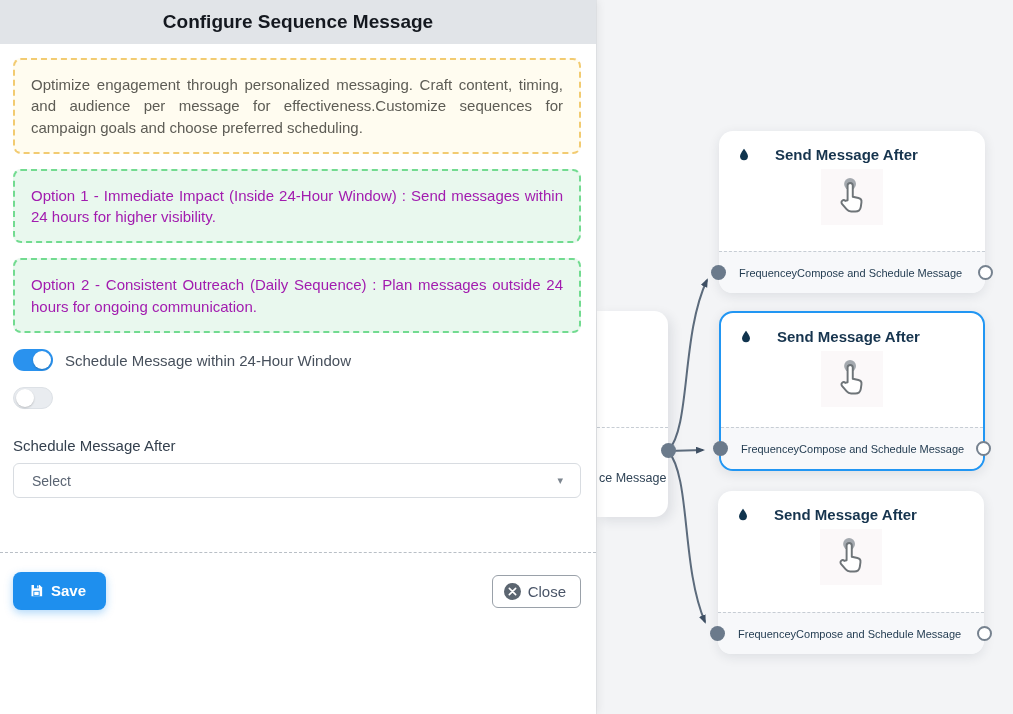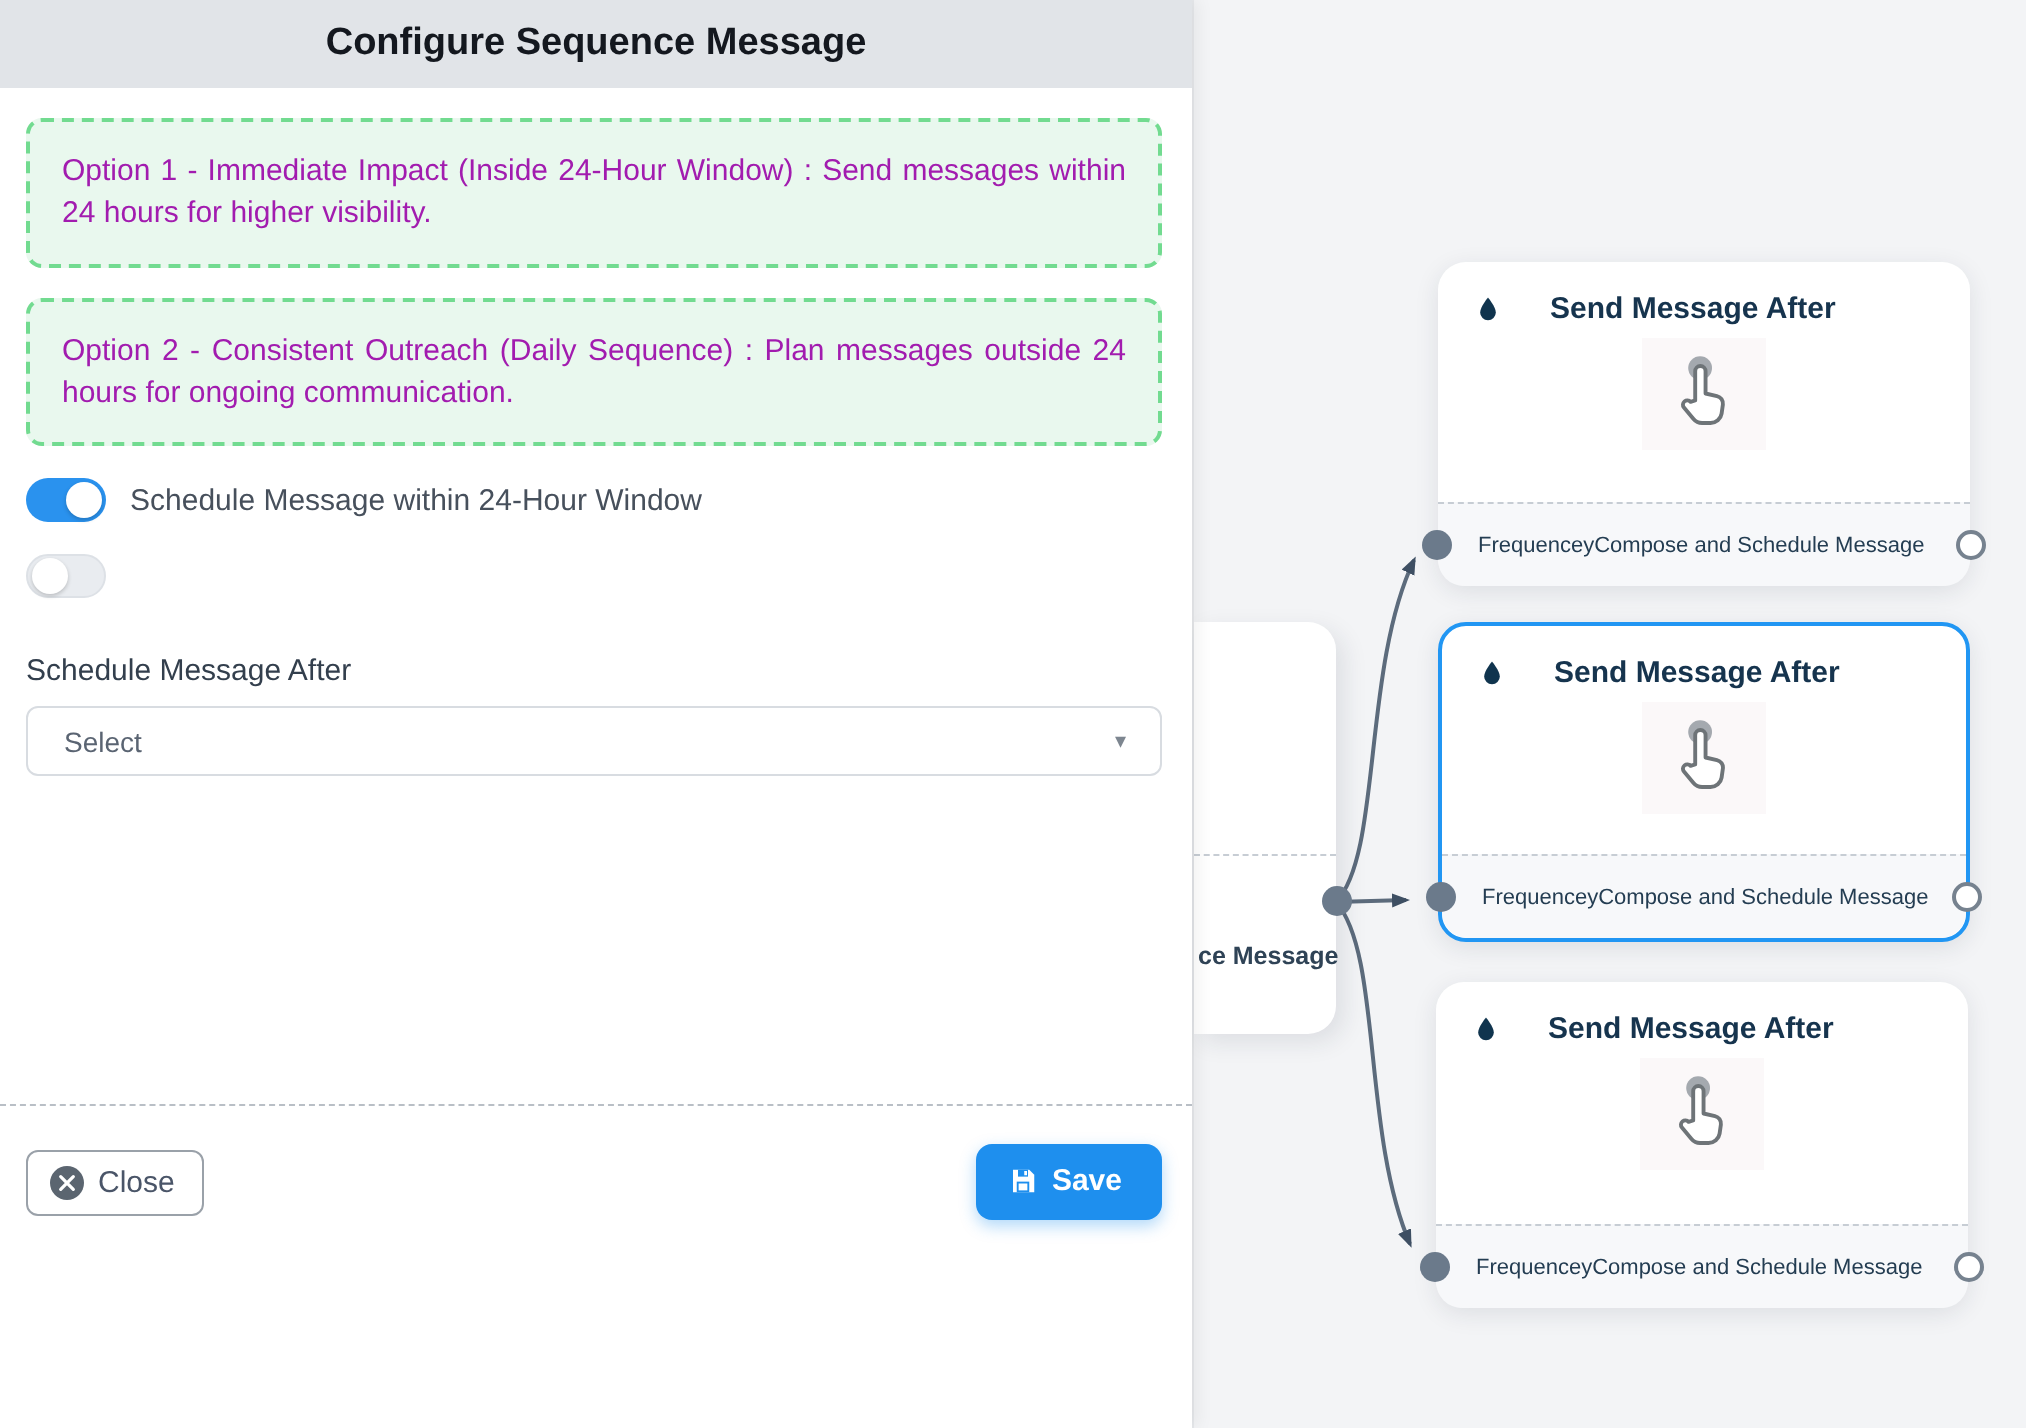--- a/index.html
+++ b/index.html
@@ -16,21 +16,21 @@
   .node.selected { border:2px solid #2196f3; }
   .node-title { display:flex; align-items:center; gap:24px; padding:15px 0 0 18px; color:#16344e; font-weight:700; font-size:15px; }
   .hand-box { width:62px; height:56px; margin:6px auto 0; background:#fbf8f9; display:flex; align-items:center; justify-content:center; }
   .node-footer { position:absolute; left:0; right:0; bottom:0; height:42px; background:#f7f8fa; border-top:1px dashed #c7cdd4; border-radius:0 0 13px 13px; display:flex; align-items:center; padding:0 16px 0 20px; }
   .port-label { font-size:11px; color:#243d52; }
   .handle { position:absolute; border-radius:50%; }
   .handle.in  { width:15px; height:15px; background:#6b7a8b; left:-8px; bottom:13px; }
   .handle.out { width:15px; height:15px; background:#ffffff; border:2.5px solid #76828f; right:-8px; bottom:13px; }
   .handle.src { width:15px; height:15px; background:#6b7a8b; right:-8px; top:132px; }
 
-  .node.partial { left:0; top:311px; width:71px; height:206px; border-radius:0 14px 14px 0; box-shadow:4px 4px 12px rgba(30,40,60,.10);font-weight:bold; }
+  .node.partial { left:0; top:311px; width:71px; height:206px; border-radius:0 14px 14px 0; box-shadow:4px 4px 12px rgba(30,40,60,.10); }
   .partial-footer { position:absolute; left:0; right:0; bottom:0; height:90px; border-top:1px dashed #c7cdd4; }
   .partial-label { position:absolute; left:2px; top:43px; font-size:12.5px; color:#2f4356; white-space:nowrap; }
 
   
   .panel { position:absolute; left:0; top:0; width:596px; height:714px; background:#ffffff; box-shadow:3px 0 8px rgba(0,0,0,.06); }
   .panel-header { height:44px; background:#e1e4e8; display:flex; align-items:center; justify-content:center; }
   .panel-header h1 { font-size:19px; font-weight:700; color:#14181f; }
   .panel-body { padding:0 15px 0 13px; }
 
   .box { border-radius:8px; padding:14px 16px; font-size:15px; line-height:1.42; text-align:justify; }
@@ -147,20 +147,21 @@
       <div class="handle out"></div>
     </div>
   </div>
 
   <div class="panel">
     <div class="panel-header">
       <h1>Configure Sequence Message</h1>
     </div>
 
     <div class="panel-body">
+      <div class="box yellow">Optimize engagement through personalized messaging. Craft content, timing, and audience per message for effectiveness.Customize sequences for campaign goals and choose preferred scheduling.</div>
       <div class="box green">Option 1 - Immediate Impact (Inside 24-Hour Window) : Send messages within 24 hours for higher visibility.</div>
       <div class="box green">Option 2 - Consistent Outreach (Daily Sequence) : Plan messages outside 24 hours for ongoing communication.</div>
 
       <div class="toggle-row">
         <div class="toggle on" role="switch" aria-checked="true">
             <div class="knob"></div>
           </div>
         <span class="toggle-label dark">Schedule Message within 24-Hour Window</span>
       </div>
 
@@ -173,35 +174,35 @@
       <div class="field-label">Schedule Message After</div>
       <div class="select-box">
         <span class="select-value">Select</span>
         <span class="select-caret">▾</span>
       </div>
     </div>
 
     <div class="panel-footer">
       <div class="footer-divider"></div>
       <div class="footer-buttons">
+        <button class="btn btn-save">
+          <svg width="15" height="15" viewBox="0 0 24 24">
+            <path d="M4 3 h13 l4 4 v14 H4 Z" fill="#ffffff"></path>
+            <rect x="8" y="3" width="8" height="5.5" fill="#1e8fee"></rect>
+            <rect x="13" y="4" width="2.2" height="3.4" fill="#ffffff"></rect>
+            <rect x="7" y="12.5" width="10" height="8.5" fill="#1e8fee"></rect>
+            <rect x="8.5" y="14" width="7" height="5.5" fill="#ffffff"></rect>
+          </svg>
+          <span>Save</span>
+        </button>
         <button class="btn btn-close">
           <span class="close-circle">
             <svg width="9" height="9" viewBox="0 0 10 10">
                 <path d="M1.5 1.5 L8.5 8.5 M8.5 1.5 L1.5 8.5" stroke="#ffffff" stroke-width="1.8" stroke-linecap="round"></path>
               </svg>
           </span>
           <span>Close</span>
         </button>
-        <button class="btn btn-save">
-          <svg width="15" height="15" viewBox="0 0 24 24">
-            <path d="M4 3 h13 l4 4 v14 H4 Z" fill="#ffffff"></path>
-            <rect x="8" y="3" width="8" height="5.5" fill="#1e8fee"></rect>
-            <rect x="13" y="4" width="2.2" height="3.4" fill="#ffffff"></rect>
-            <rect x="7" y="12.5" width="10" height="8.5" fill="#1e8fee"></rect>
-            <rect x="8.5" y="14" width="7" height="5.5" fill="#ffffff"></rect>
-          </svg>
-          <span>Save</span>
-        </button>
       </div>
     </div>
   </div>
 
 </div>
 
 </body></html>

